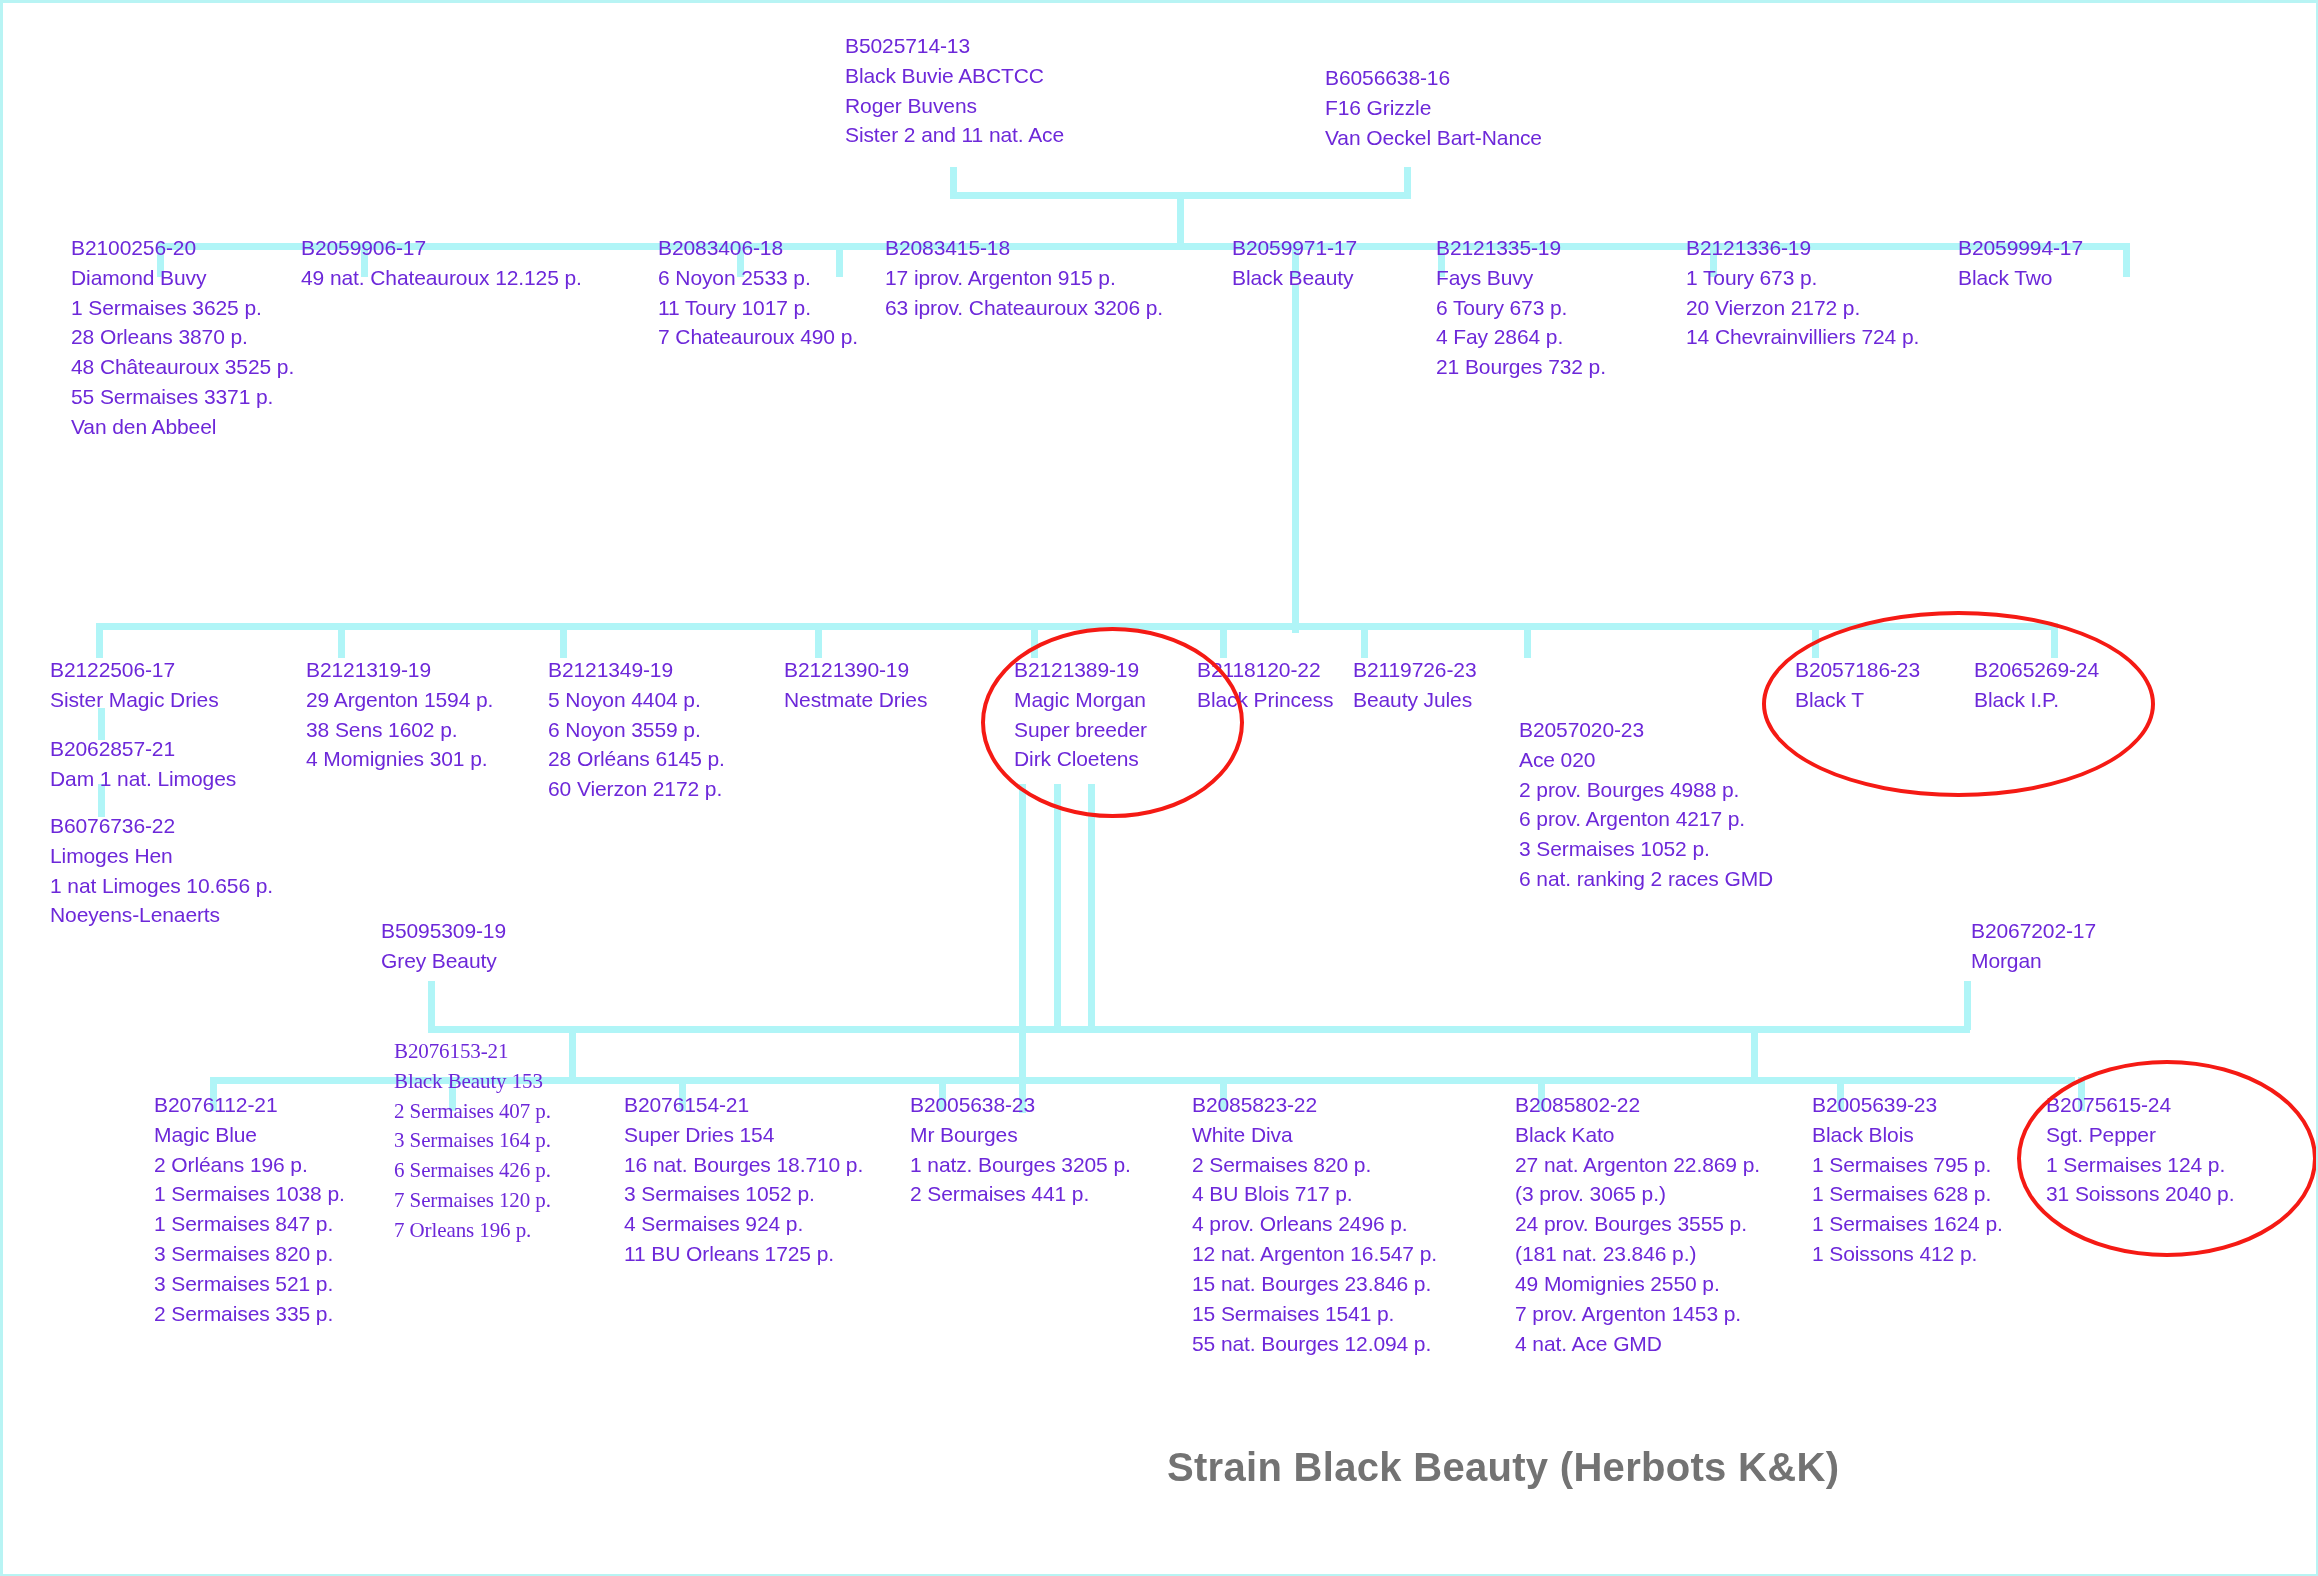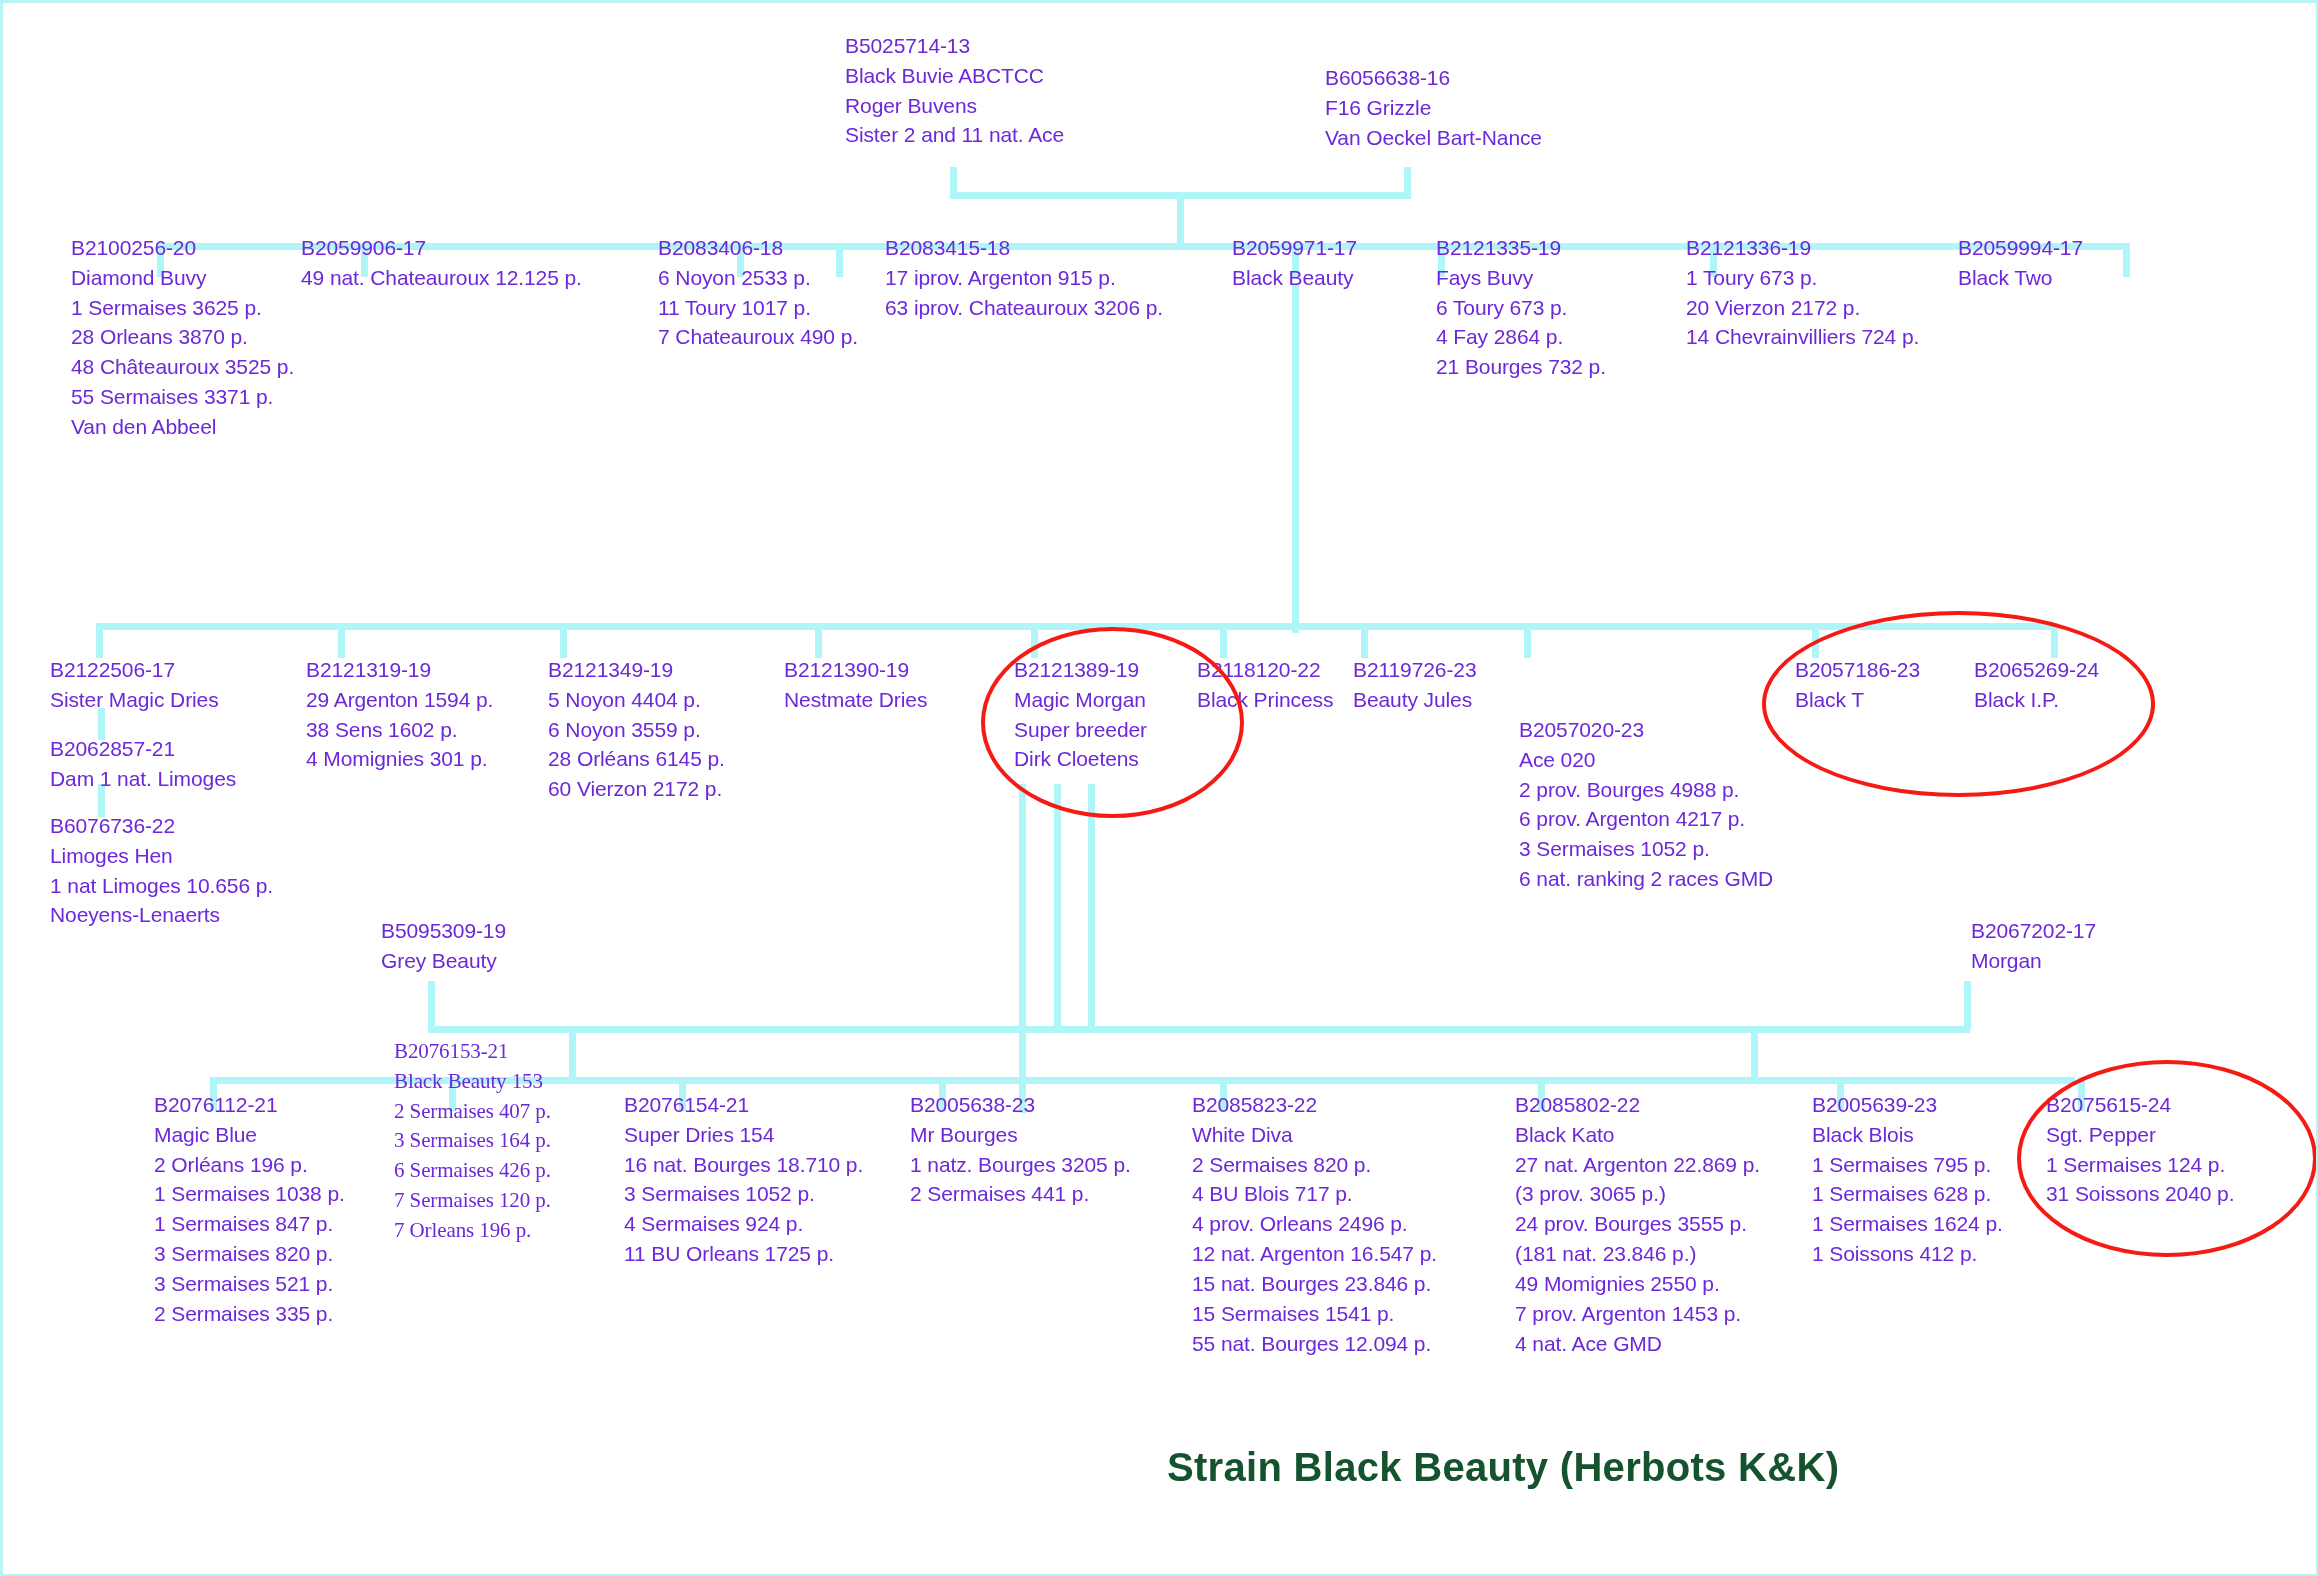--- a/index.html
+++ b/index.html
@@ -36,21 +36,21 @@
     position:absolute;
     border: 4.8px solid #f51a14;
     border-radius: 50%;
     background: transparent;
     pointer-events:none;
   }
   #chart-title {
     position:absolute;
     font-size: 40px;
     font-weight: bold;
-    color:#14532d;
+    color:#737373;
     letter-spacing: 0.3px;
     white-space: nowrap;
   }
 </style>
 </head>
 <body>
 
 <div id="page">
 
   <div class="vbar" style="left:947px; top:164px; height:29px;"></div>

